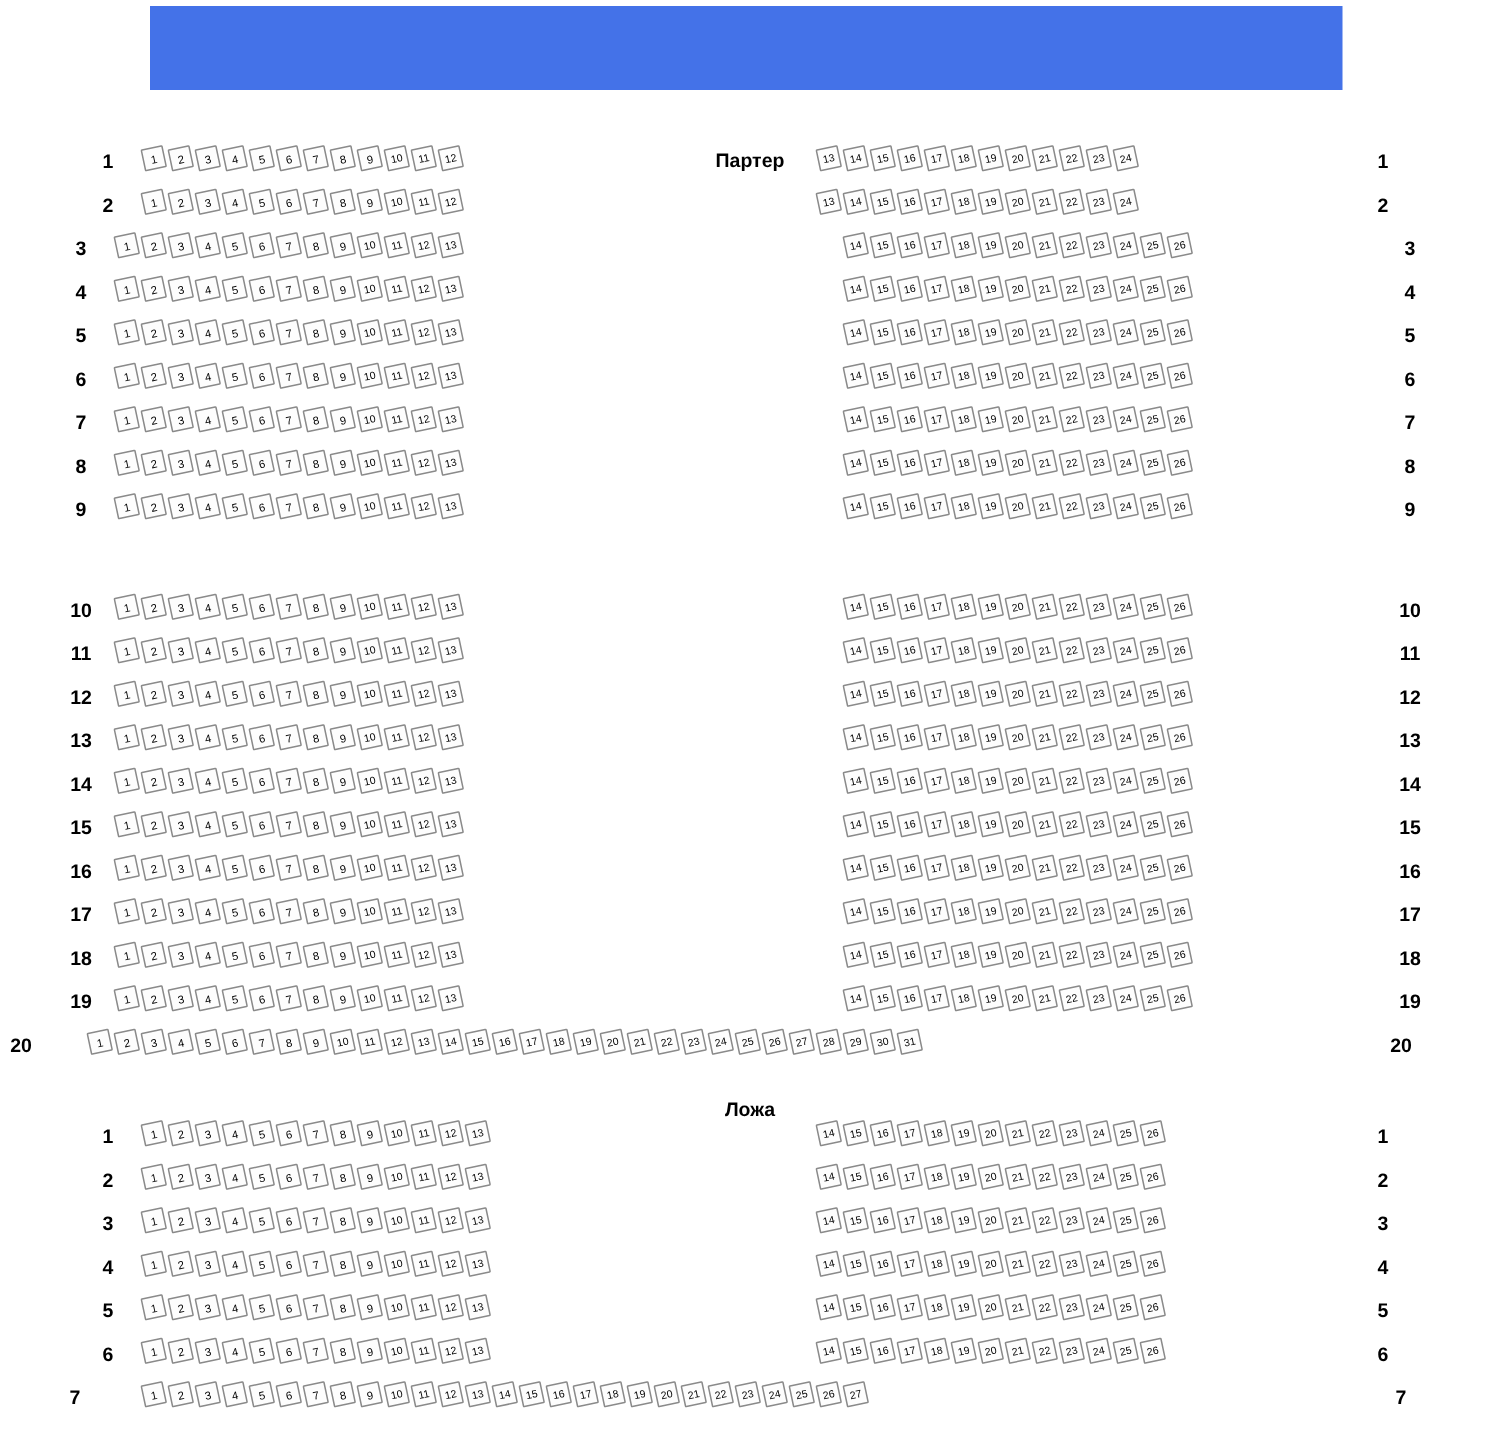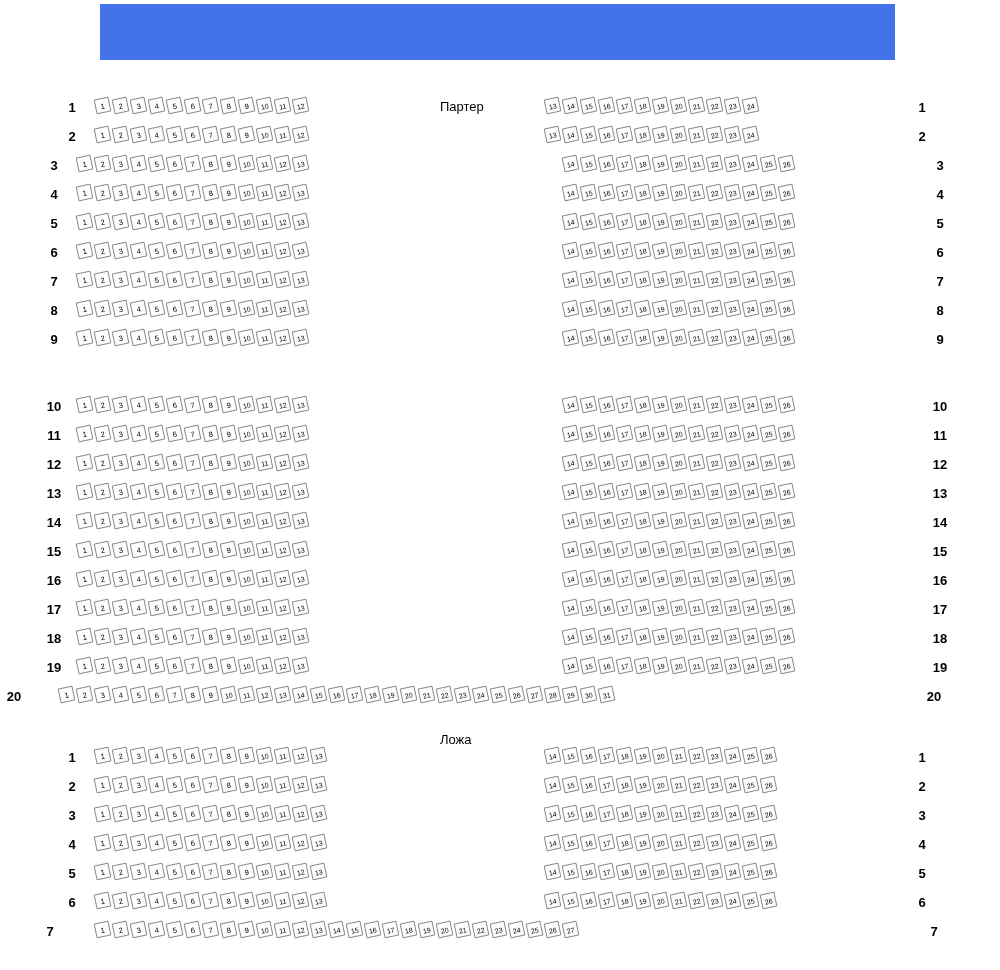--- a/index.html
+++ b/index.html
@@ -12,22 +12,23 @@
   }
   #stage{
     position:absolute;
     left:100px;top:4px;
     width:795px;height:56px;
     background:#4472e8;
   }
   .section-title{
     position:absolute;
     font-size:13px;
-    font-weight:normal;
+    font-weight:bold;
     color:#000;
+    text-align:center;
   }
   #title-parter{left:440px;top:99px;width:120px;}
   #title-loja{left:440px;top:732px;width:120px;}
 
   .row{
     position:absolute;
     height:20px;
     white-space:nowrap;
   }
   .rownum{

